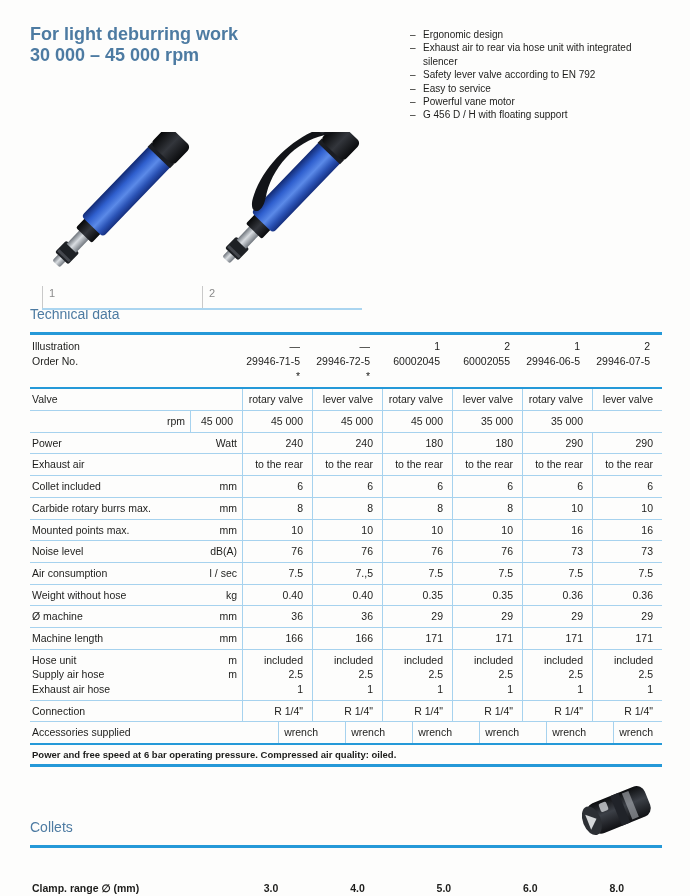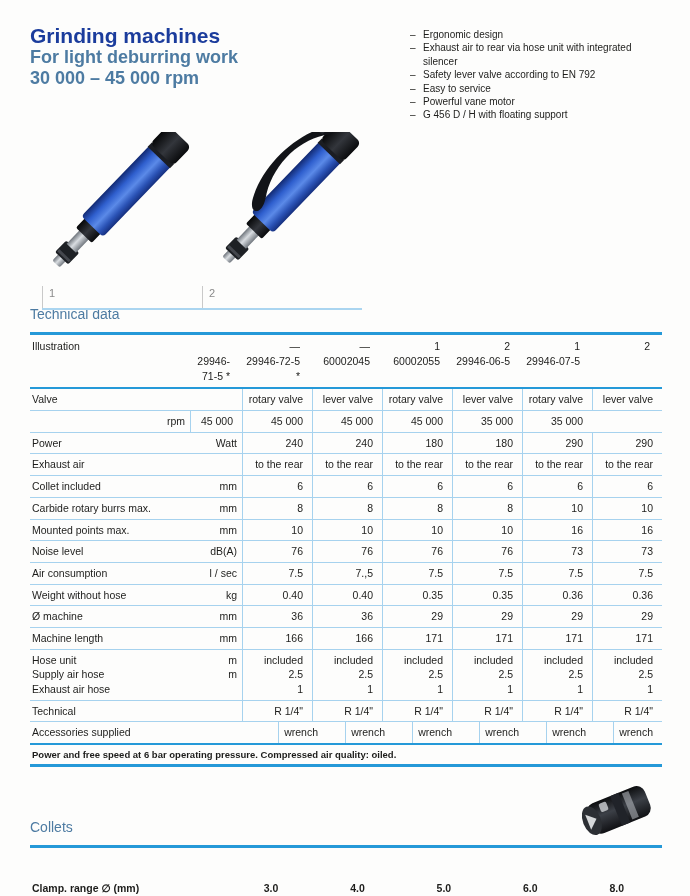--- a/index.html
+++ b/index.html
@@ -66,21 +66,20 @@
   .c-row .c-label{padding:4px 0 4px 2px;}
   .c-row .c-val{border-left:1.5px solid var(--line);text-align:right;padding:4px 18px 4px 2px;}
 </style>
 </head>
 <body>
 
 <div class="page">
 
   <div class="header">
     <div class="titles">
-      <div class="title">Grinding machines</div>
       <div class="subtitle">For light deburring work</div>
       <div class="subtitle">30 000 – 45 000 rpm</div>
     </div>
     <ul class="features">
         <li>
           <span class="dash">–</span>
           <span class="ftext">Ergonomic design</span>
         </li>
         <li>
           <span class="dash">–</span>
@@ -172,20 +171,21 @@
               <div>1</div>
             </div><div class="h-val">
               <div>2</div>
             </div><div class="h-val">
               <div>1</div>
             </div><div class="h-val">
               <div>2</div>
             </div></div>
       </div>
       <div class="grid-row">
+        <div class="h-label">Order No.</div>
         <div></div>
         <div style="display:contents"><div class="h-val">
               <div>29946-71-5 *</div>
             </div><div class="h-val">
               <div>29946-72-5 *</div>
             </div><div class="h-val">
               <div>60002045</div>
             </div><div class="h-val">
               <div>60002055</div>
             </div><div class="h-val">
@@ -542,21 +542,21 @@
             <div>1</div>
           </div>
           <div class="t-val">
             <div>included</div>
             <div>2.5</div>
             <div>1</div>
           </div>
         </div>
         <div class="t-row">
           <div class="t-label">
-            <div>Technical</div>
+            <div>Connection</div>
           </div>
           <div class="t-unit">
             <div></div>
           </div>
           <div class="t-val">
             <div>R 1/4"</div>
           </div>
           <div class="t-val">
             <div>R 1/4"</div>
           </div>

